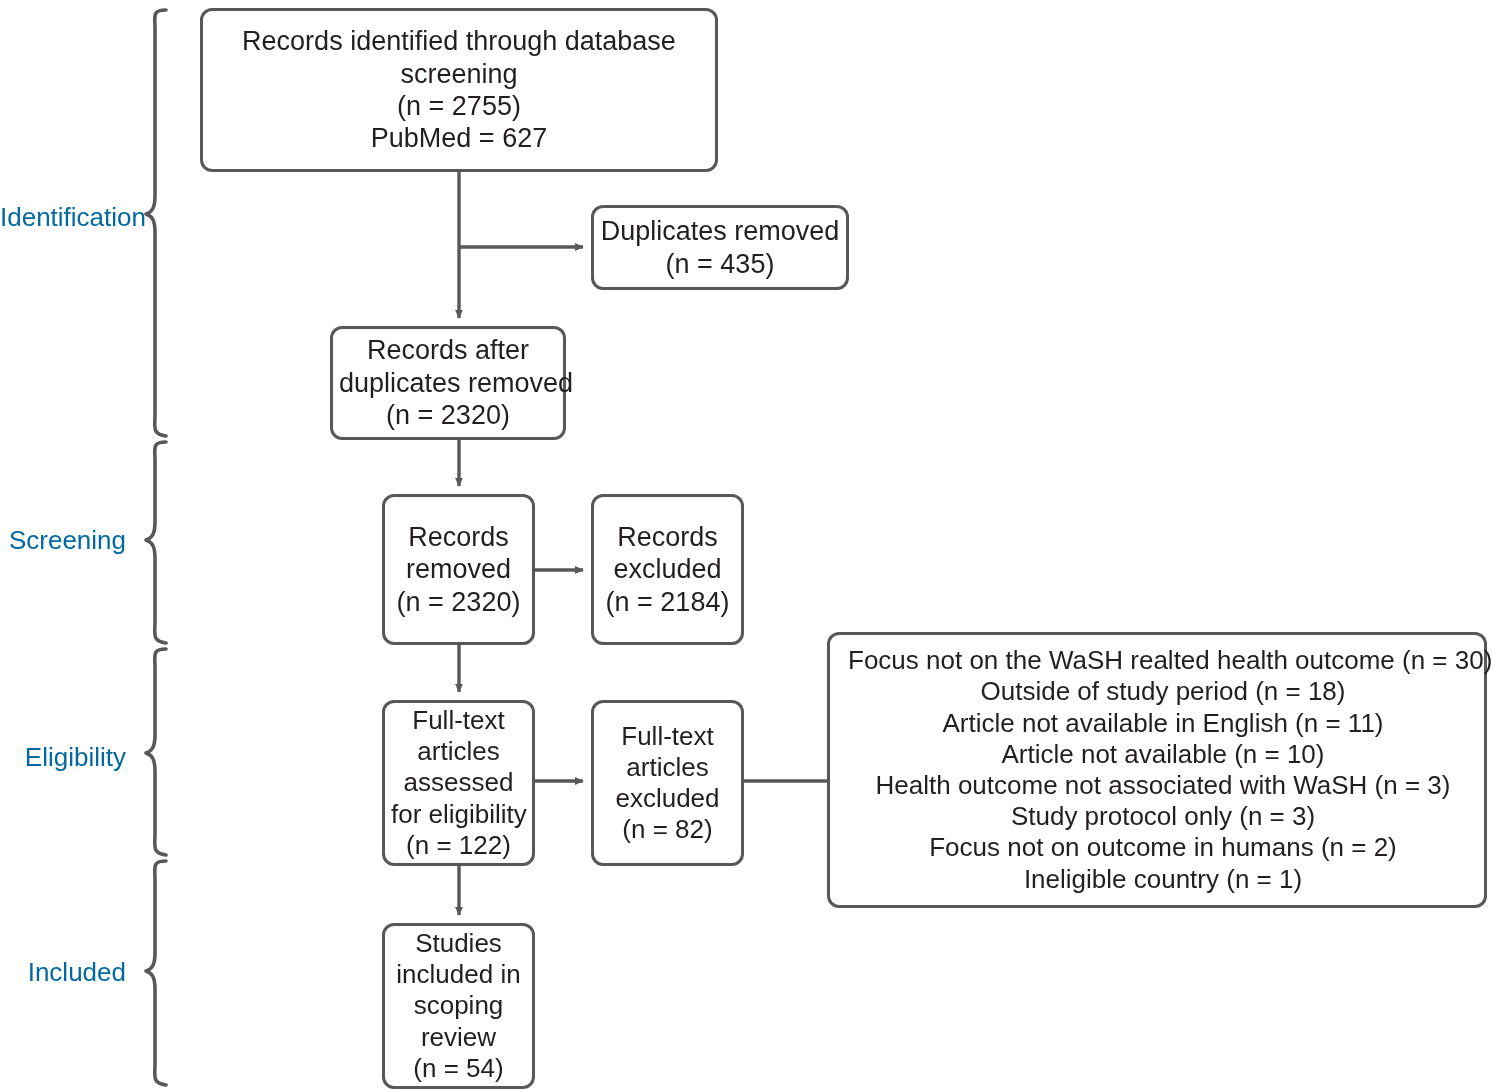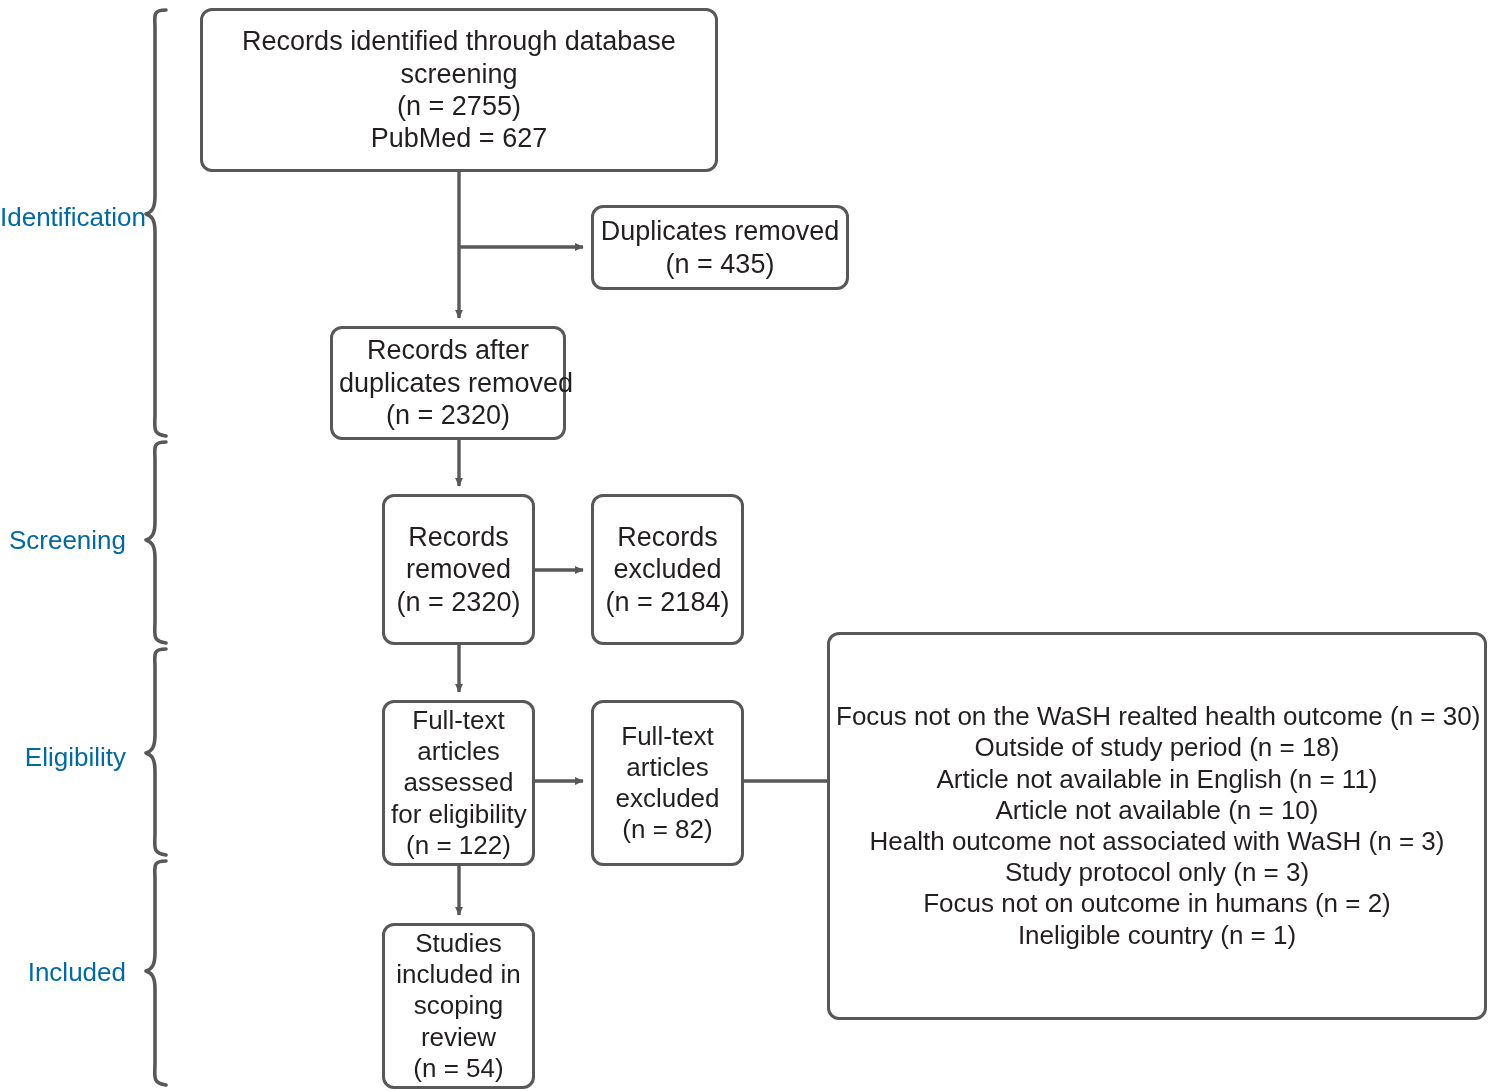--- a/index.html
+++ b/index.html
@@ -58,21 +58,21 @@
   }
 
   
   #node-identified   { left:200px; top:8px;    width:518px; height:164px; font-size:27px; }
   #node-duplicates   { left:591px; top:205px;  width:258px; height:85px;  font-size:27px; }
   #node-after-dupes  { left:330px; top:326px;  width:236px; height:114px; font-size:27px; }
   #node-screened     { left:382px; top:494px;  width:153px; height:151px; font-size:27px; }
   #node-rec-excluded { left:591px; top:494px;  width:153px; height:151px; font-size:27px; }
   #node-fulltext     { left:382px; top:700px;  width:153px; height:166px; font-size:26px; }
   #node-ft-excluded  { left:591px; top:700px;  width:153px; height:166px; font-size:26px; }
-  #node-reasons      { left:827px; top:632px;  width:660px; height:388px; font-size:26px; }
+  #node-reasons      { left:827px; top:632px;  width:660px; height:276px; font-size:26px;padding-left:12px; }
   #node-included     { left:382px; top:923px;  width:153px; height:166px; font-size:26px;text-align:center; }
 
   
   #label-identification { left:0px;   top:202px; width:140px; }
   #label-screening      { left:0px;   top:525px; width:126px; }
   #label-eligibility    { left:0px;   top:742px; width:126px; }
   #label-included       { left:0px;   top:957px; width:126px; }
 </style>
 </head>
 <body>

